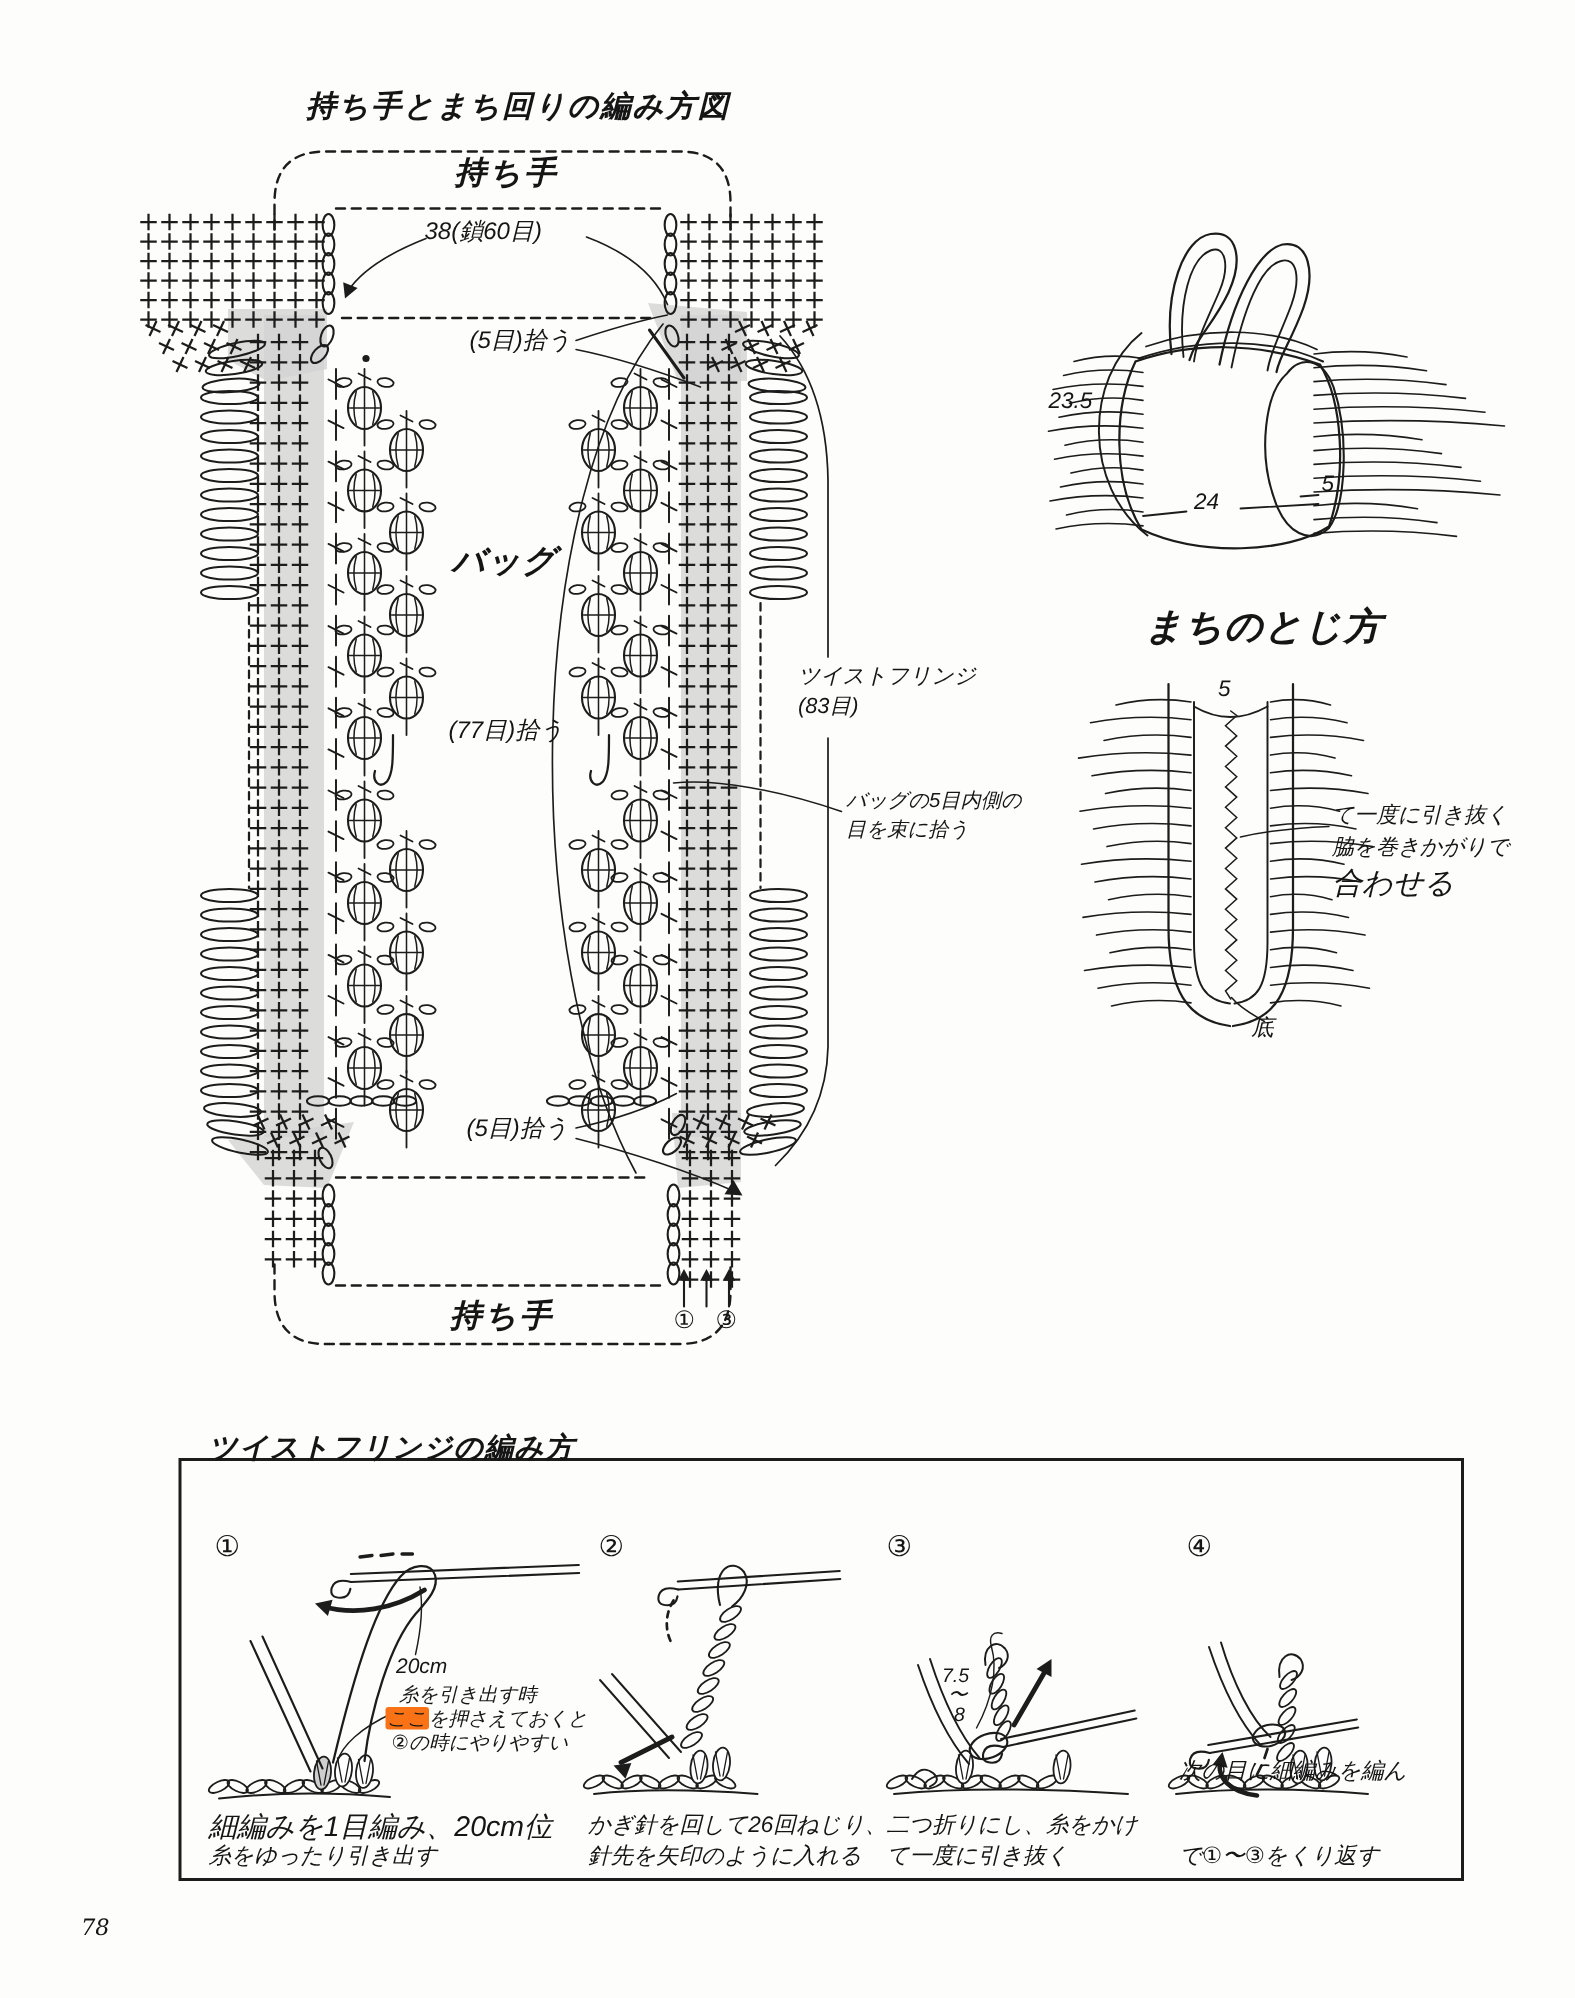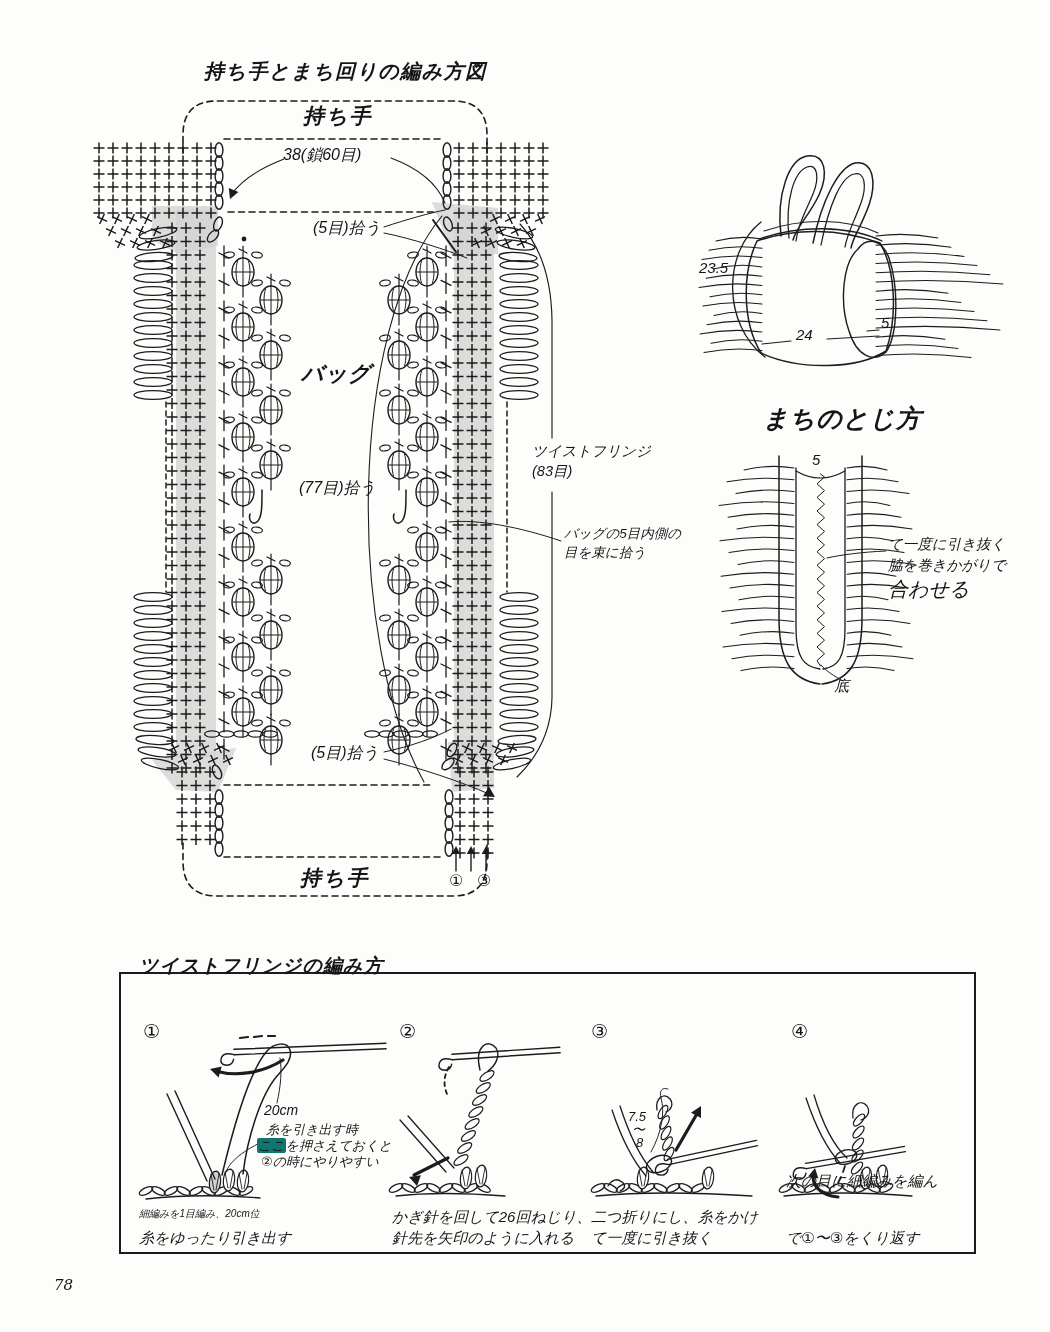--- a/index.html
+++ b/index.html
@@ -1,21 +1,21 @@
 <!DOCTYPE html>
 <html><head>
 <meta charset="utf-8">
 <style>
   html,body{margin:0;padding:0;background:#e8e8e8;}
   .page{position:relative;width:1050px;height:1332px;background:#fdfdfb;overflow:hidden;
         font-family:"Liberation Sans","DejaVu Sans",sans-serif;color:#151515;font-style:italic;}
   svg{position:absolute;left:0;top:0;}
   .lbl{position:absolute;white-space:nowrap;color:#151515;line-height:1.15;}
   .b{font-weight:bold;}
-  .hl{background:#0f766e;border-radius:2px;padding:0 1px;}
+  .hl{background:#f97316;border-radius:2px;padding:0 1px;}
   .serif{font-family:"DejaVu Serif","Liberation Serif",serif;}
 </style>
 </head>
 <body>
 
 <div class="page">
   <svg id="art" width="1050" height="1332" viewBox="0 0 1050 1332">
       <g>
         <polygon points="176,210 216,210 216,758 176,758" fill="#d3d3d3" opacity="0.8"></polygon>
         <polygon points="454,210 494,210 494,758 454,758" fill="#d3d3d3" opacity="0.8"></polygon>
@@ -1022,21 +1022,21 @@
 
   <div class="lbl" style="left:264px;top:1102px;font-size:14px">20cm</div>
   <div class="lbl" style="left:266px;top:1123px;font-size:13px">糸を引き出す時</div>
   <div class="lbl" style="left:257px;top:1139px;font-size:13px"><span class="hl">ここ</span><span>を押さえておくと</span></div>
   <div class="lbl" style="left:261px;top:1155px;font-size:13px">②の時にやりやすい</div>
 
   <div class="lbl" style="left:628px;top:1110px;font-size:13px">7.5</div>
   <div class="lbl" style="left:632px;top:1123px;font-size:13px">〜</div>
   <div class="lbl" style="left:636px;top:1136px;font-size:13px">8</div>
 
-  <div class="lbl" style="left:139px;top:1208px;font-size:10px">細編みを1目編み、20cm位</div>
+  <div class="lbl" style="left:139px;top:1208px;font-size:19px">細編みを1目編み、20cm位</div>
   <div class="lbl" style="left:139px;top:1229px;font-size:15px">糸をゆったり引き出す</div>
   <div class="lbl" style="left:392px;top:1208px;font-size:15px">かぎ針を回して26回ねじり、</div>
   <div class="lbl" style="left:392px;top:1229px;font-size:15px">針先を矢印のように入れる</div>
   <div class="lbl" style="left:591px;top:1208px;font-size:15px">二つ折りにし、糸をかけ</div>
   <div class="lbl" style="left:591px;top:1229px;font-size:15px">て一度に引き抜く</div>
   <div class="lbl" style="left:786px;top:1172px;font-size:15px">次の目に細編みを編ん</div>
   <div class="lbl" style="left:786px;top:1229px;font-size:15px">で①〜③をくり返す</div>
 
   <div class="lbl serif" style="left:54px;top:1277px;font-size:15px">78</div>
 </div>

